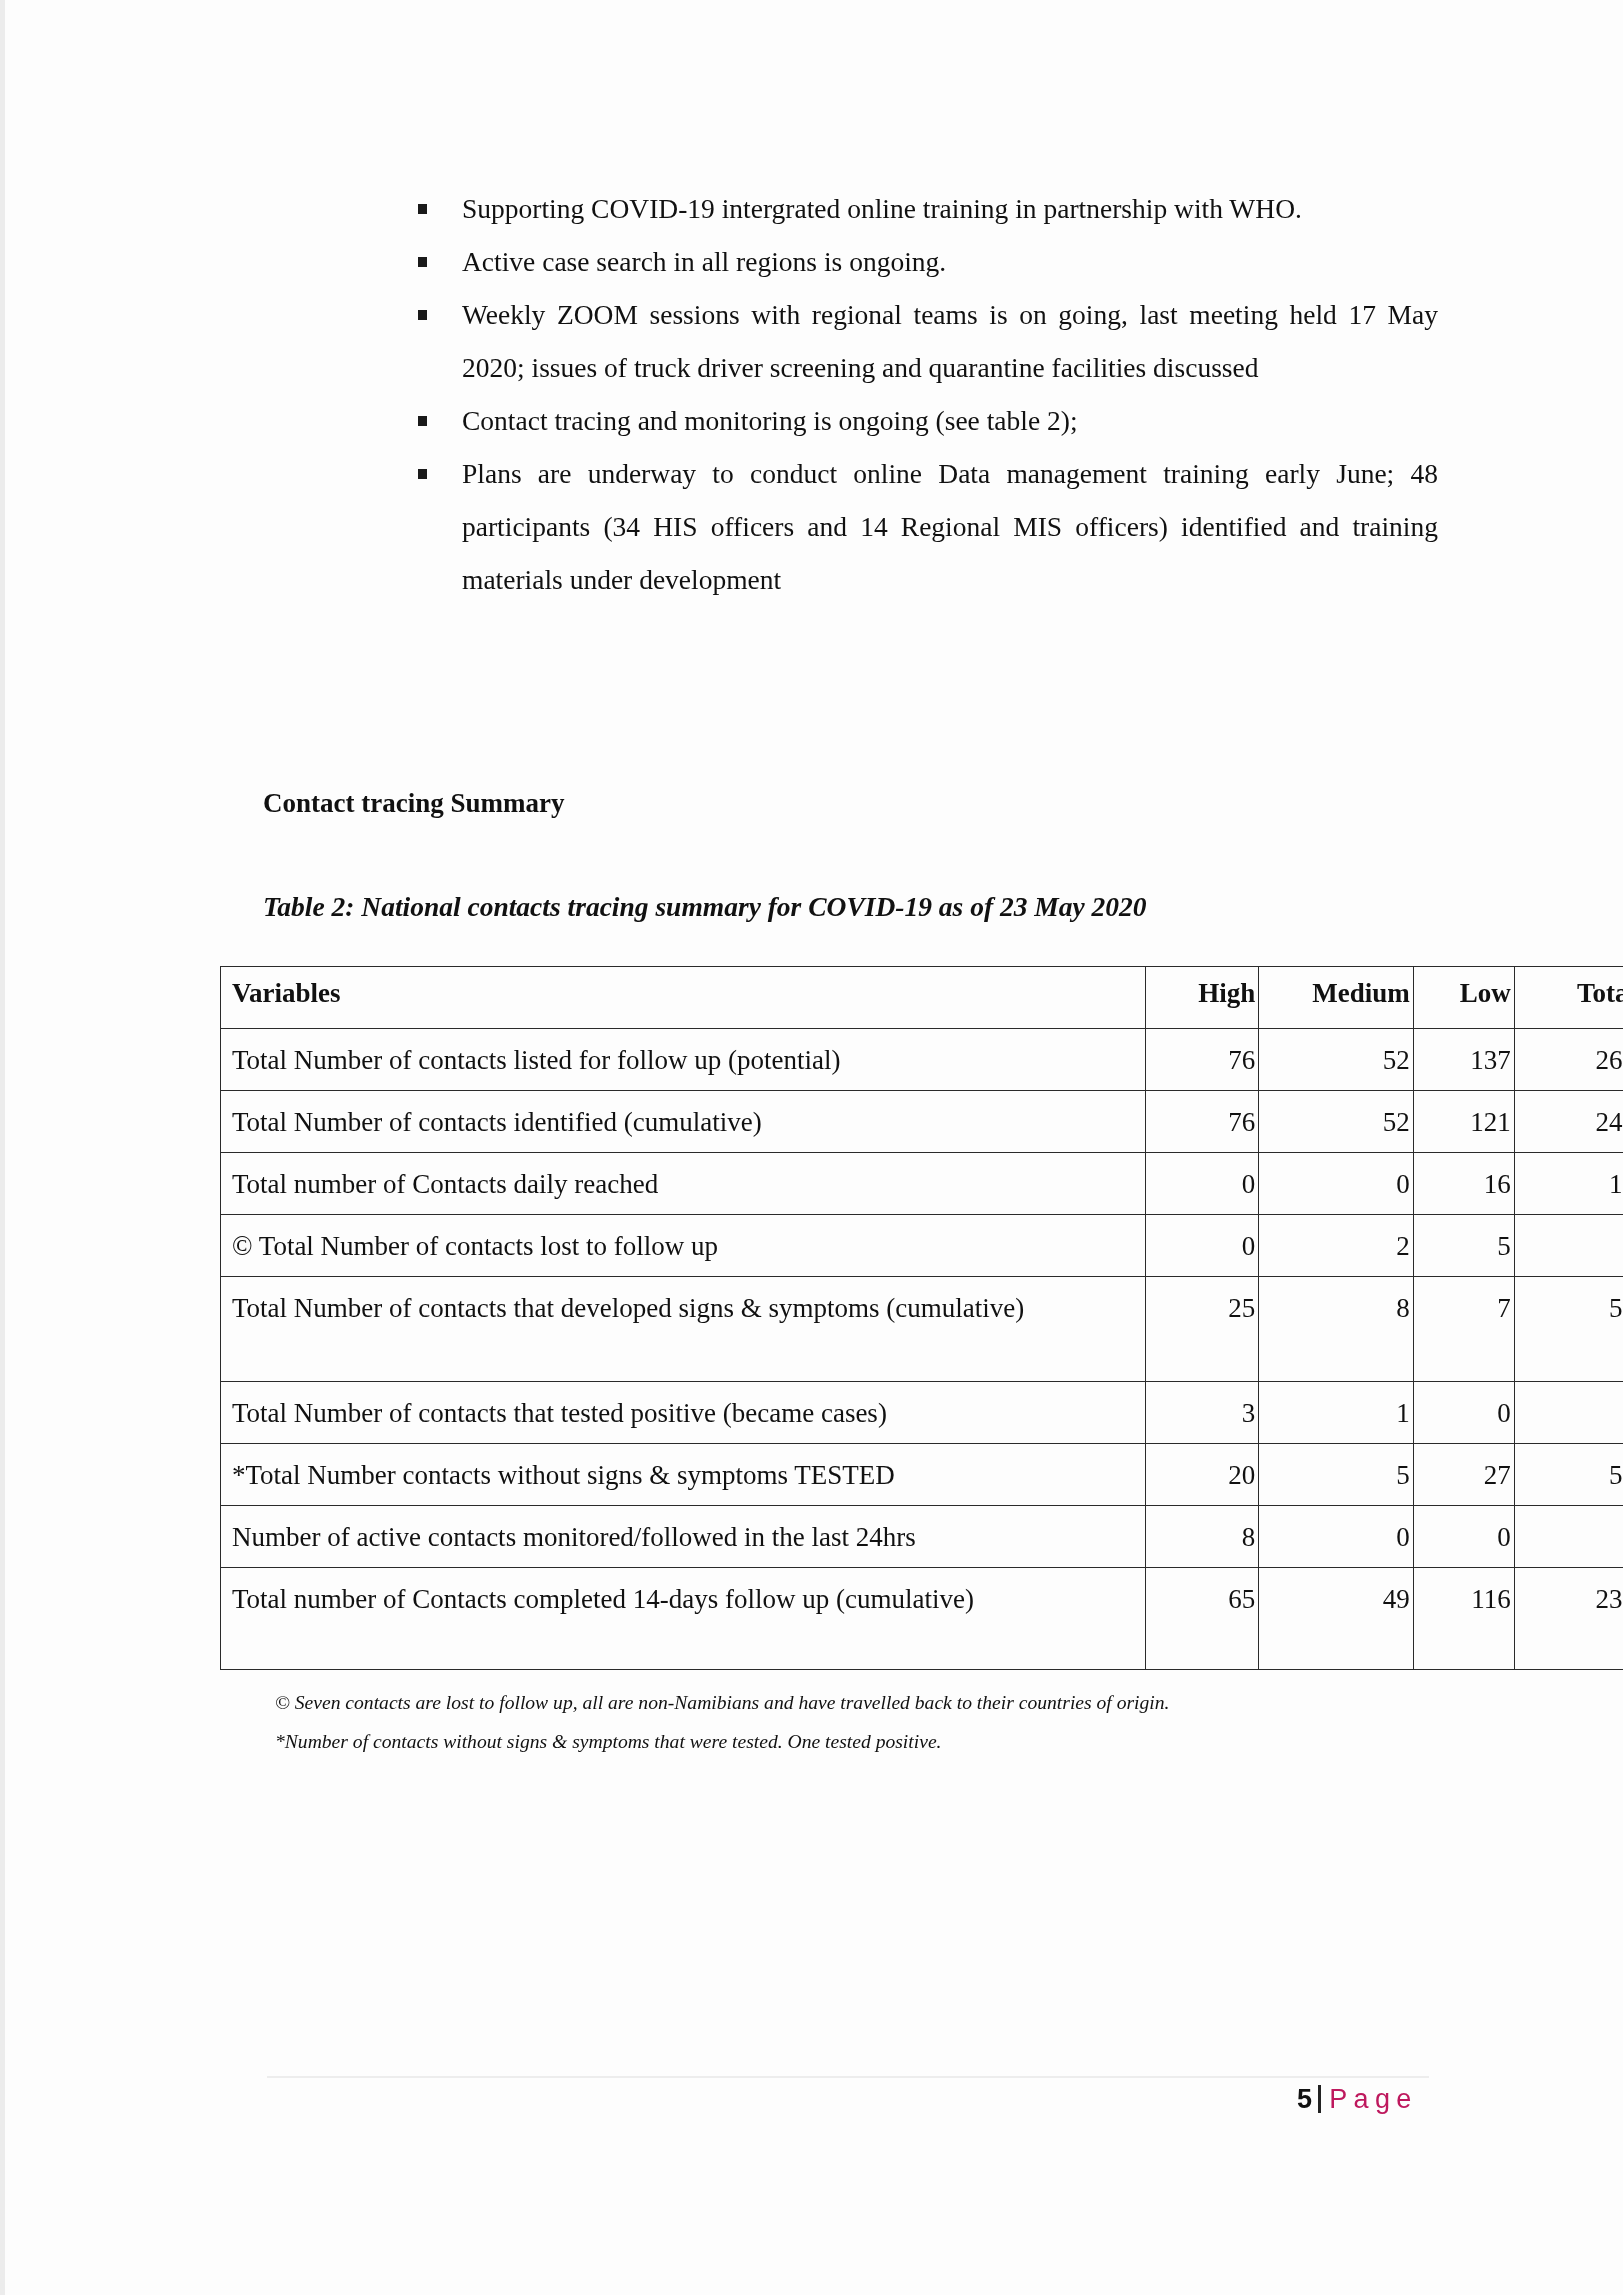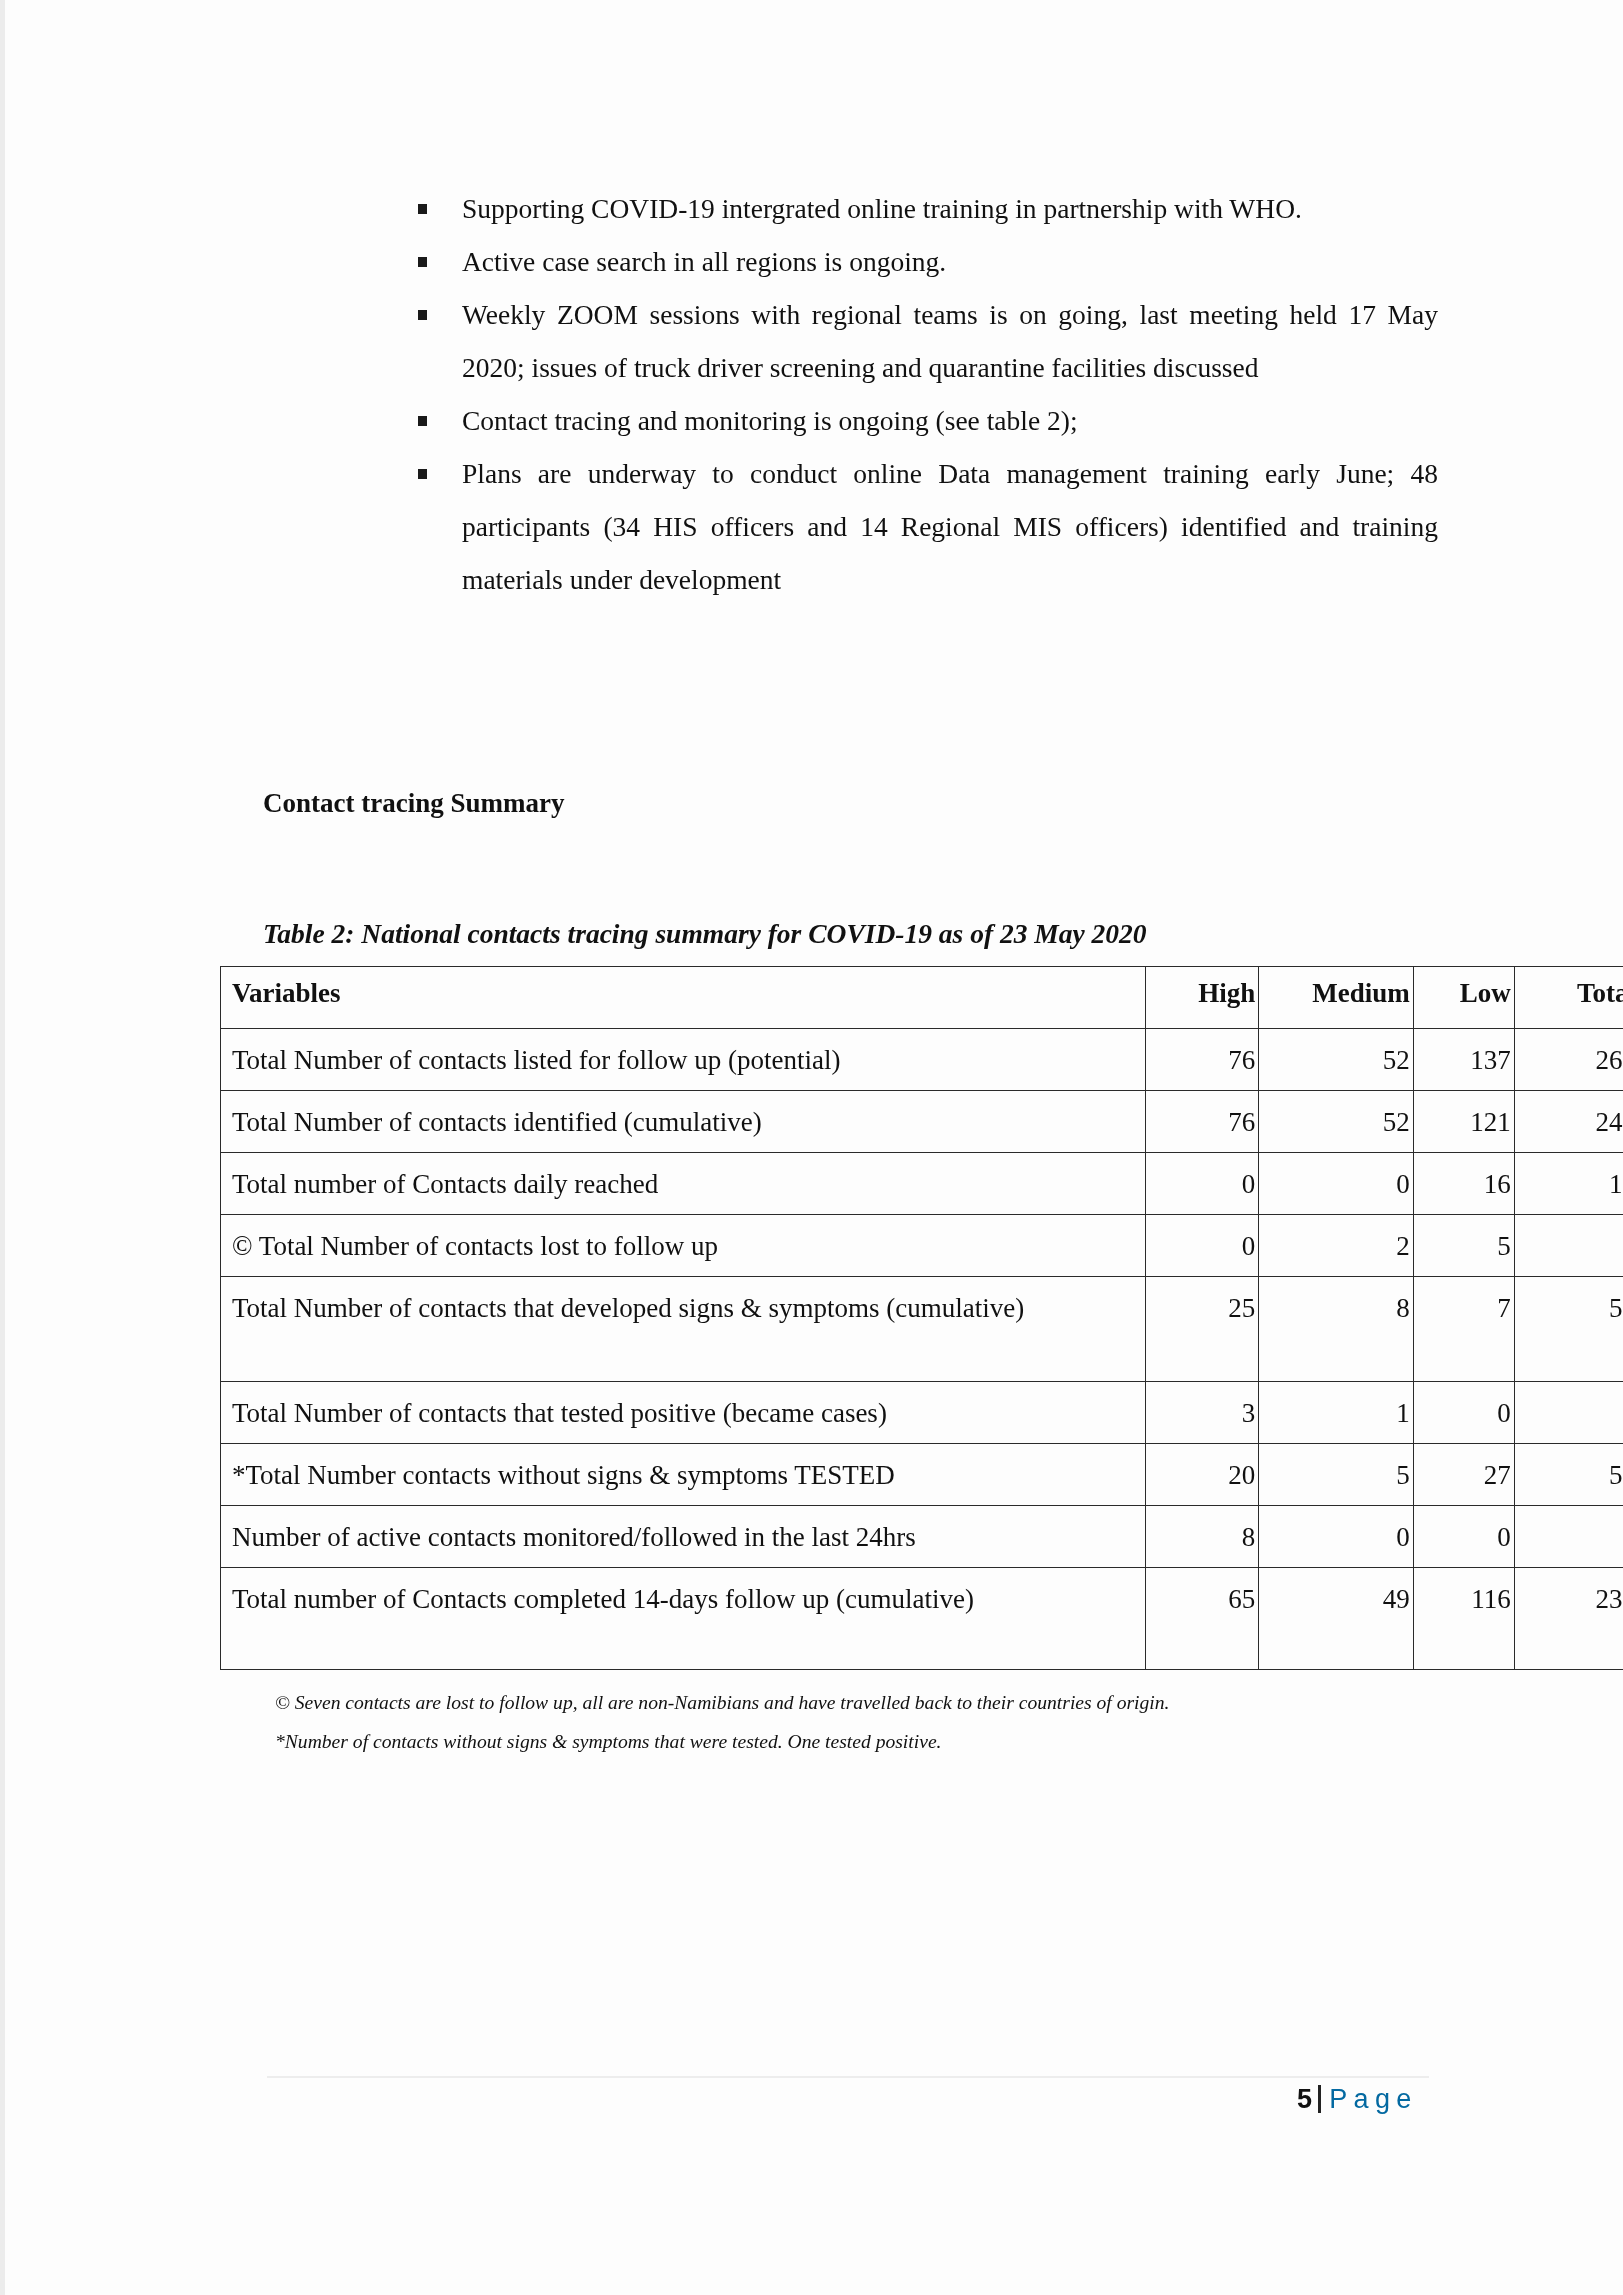--- a/index.html
+++ b/index.html
@@ -29,21 +29,21 @@
   .bullets li .bullet-mark {
     position: absolute; left: 9.4px; top: 22px;
     width: 8.6px; height: 10.2px; background: #1a1a1a;
   }
   .section-heading {
     position: absolute; left: 263px; top: 788px;
     font-size: 27px; font-weight: bold;
   }
   .table-caption {
     position: absolute; left: 263px; top: 891px;
-    font-size: 27.5px; font-weight: bold; font-style: italic; margin-top: 27px;
+    font-size: 27.5px; font-weight: bold; font-style: italic;
   }
   table.summary {
     position: absolute; left: 220px; top: 950px;
     width: 1420px;
     border-collapse: collapse;
     font-size: 27px;
     margin-top: 16px;
   }
   table.summary th, table.summary td {
     border: 1.6px solid #2a2a2a;
@@ -69,21 +69,21 @@
     position: absolute; left: 267px; top: 2076px; width: 1162px; height: 1.6px;
     background: #ededed;
   }
   .page-num {
     position: absolute; left: 1297px; top: 2084px;
     font-family: "Liberation Sans", "DejaVu Sans", sans-serif;
     font-size: 27px;
   }
   .page-num .n { color: #111; font-weight: bold; }
   .page-num .bar { display: inline-block; width: 3.1px; height: 28px; background: #222; vertical-align: -4.7px; margin: 0 7.9px 0 6.3px; }
-  .page-num .p { color: #0369a1; letter-spacing: 6.3px; }
+  .page-num .p { color: #be185d; letter-spacing: 6.3px; }
 </style>
 </head>
 <body>
 
 <div class="left-edge"></div>
 
 <ul class="bullets">
   <li><span class="bullet-mark"></span><span>Supporting COVID-19 intergrated online training in partnership with WHO.</span></li>
   <li><span class="bullet-mark"></span><span>Active case search in all regions is ongoing.</span></li>
   <li><span class="bullet-mark"></span><span>Weekly ZOOM sessions with regional teams  is on going, last meeting held 17 May 2020; issues of truck driver screening and quarantine facilities discussed</span></li>

